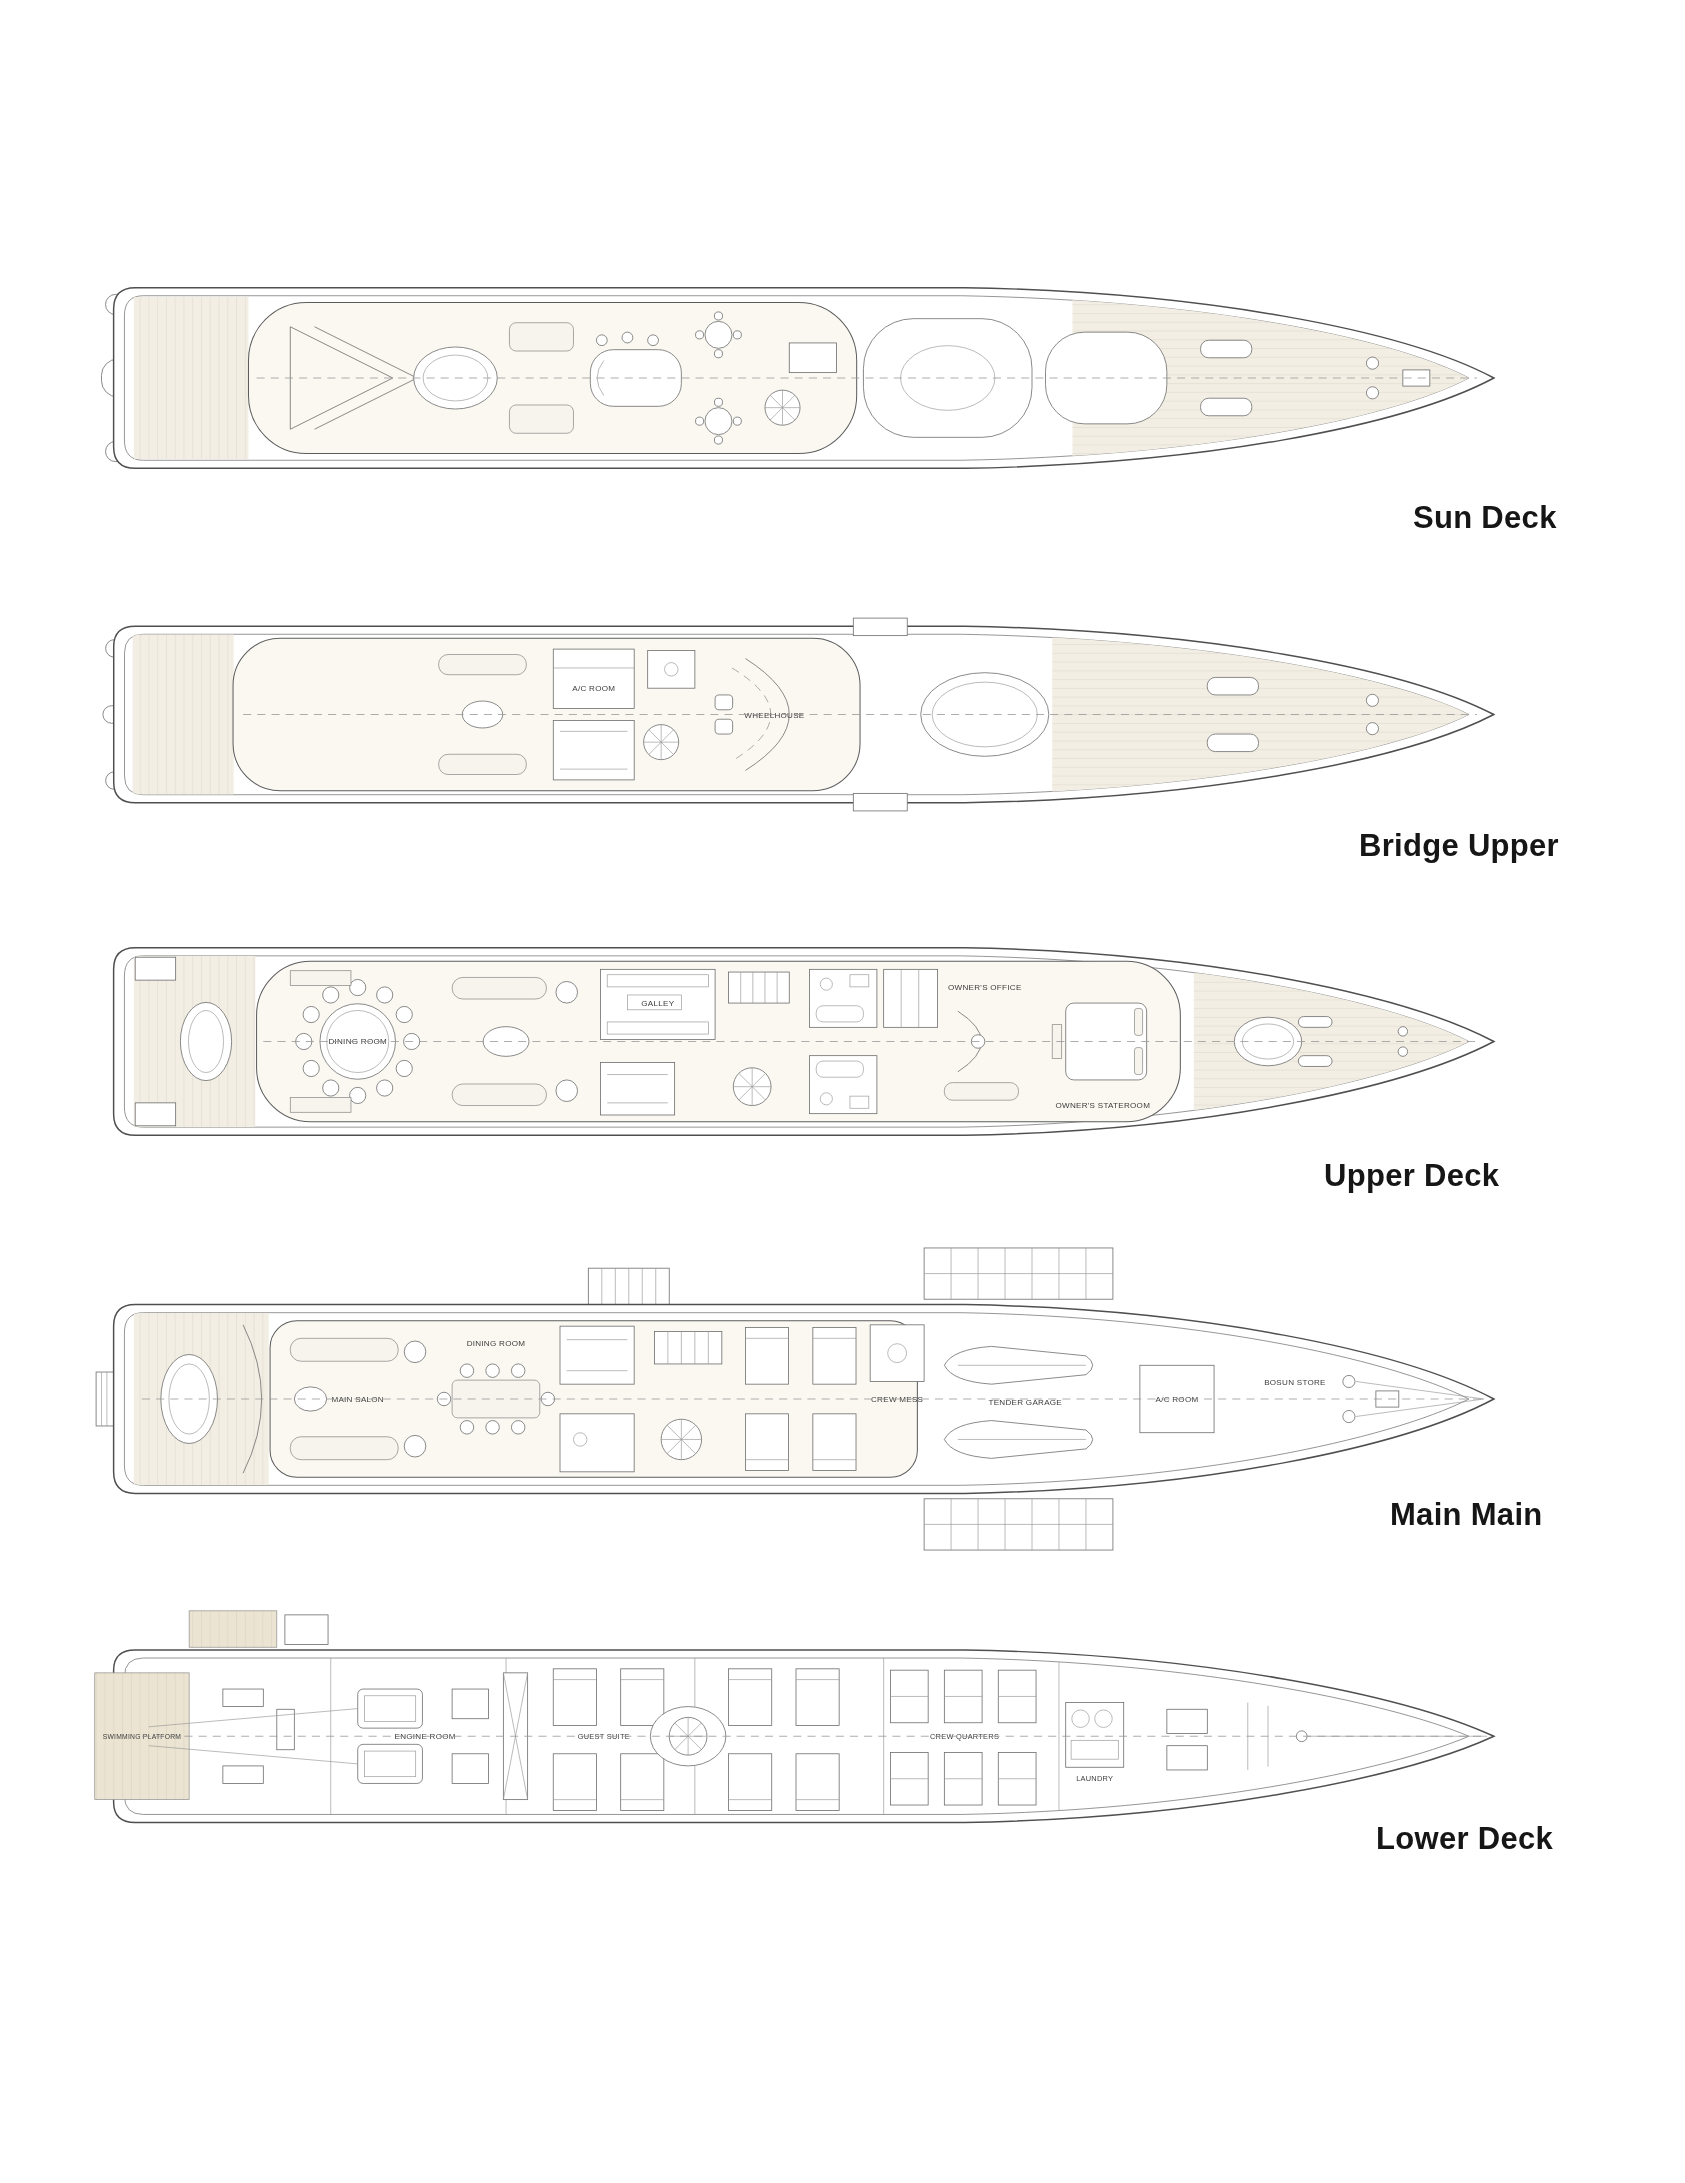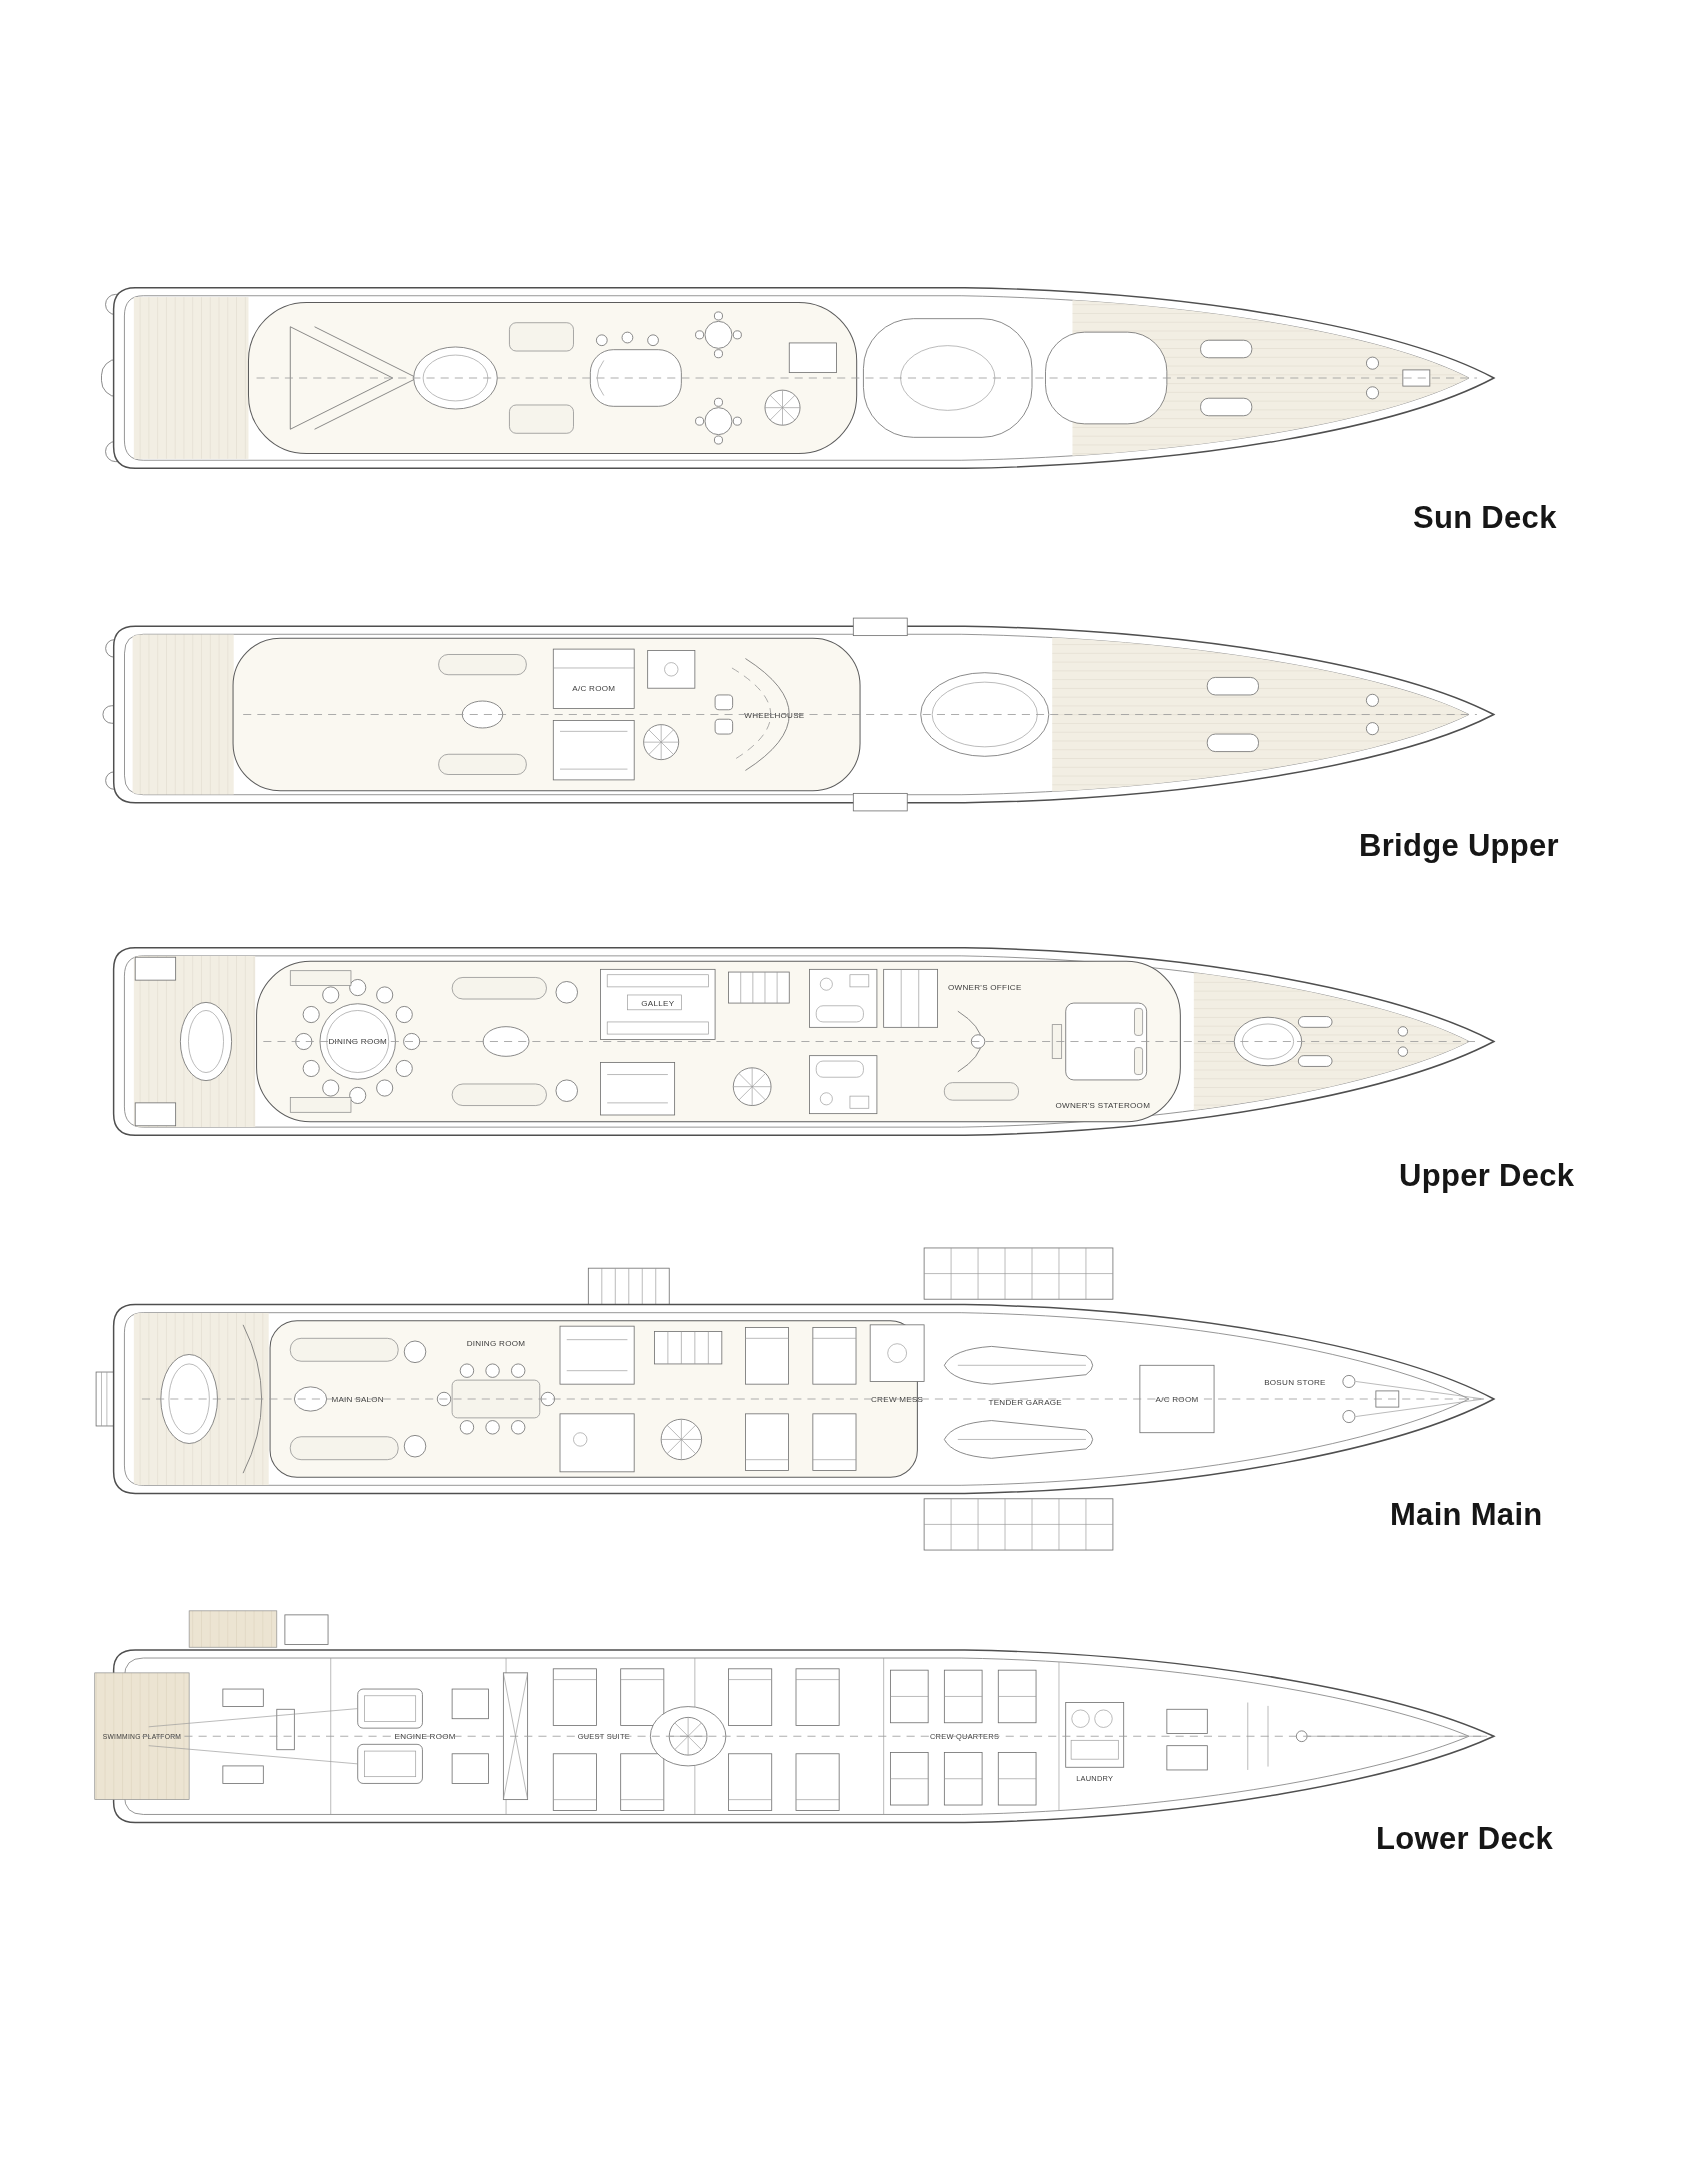--- a/index.html
+++ b/index.html
@@ -312,21 +312,21 @@
         <ellipse class="g" cx="1750" cy="165" rx="38" ry="26"></ellipse>
     </g>
     <rect class="w" x="1795" y="128" width="50" height="16" rx="8"></rect>
     <rect class="w" x="1795" y="186" width="50" height="16" rx="8"></rect>
     <g>
       <circle class="w" cx="1950" cy="150" r="7"></circle>
         <circle class="w" cx="1950" cy="180" r="7"></circle>
     </g>
     <line class="cl" x1="260" y1="165" x2="2060" y2="165"></line>
   </svg>
-  <div class="deck-label" style="left:1399px;top:1158px">Upper Deck</div>
+  <div class="deck-label" style="left:1324px;top:1158px">Upper Deck</div>
 
   <svg class="plan" style="top:1237px" width="1416" height="324" viewBox="0 0 2100 480">
     <defs>
       <pattern id="pv4" width="13" height="100" patternUnits="userSpaceOnUse">
         <rect width="13" height="100" fill="#f2eee3"></rect>
           <line x1="13" y1="0" x2="13" y2="100" stroke="#d3ccba" stroke-width="1"></line>
       </pattern>
       <clipPath id="clip4">
           <path d="M82 112 L1295 112 C1635 118 1925 178 2048 240 C1925 302 1635 362 1295 368 L82 368 Q54 368 54 338 L54 142 Q54 112 82 112 Z"></path>
         </clipPath>

